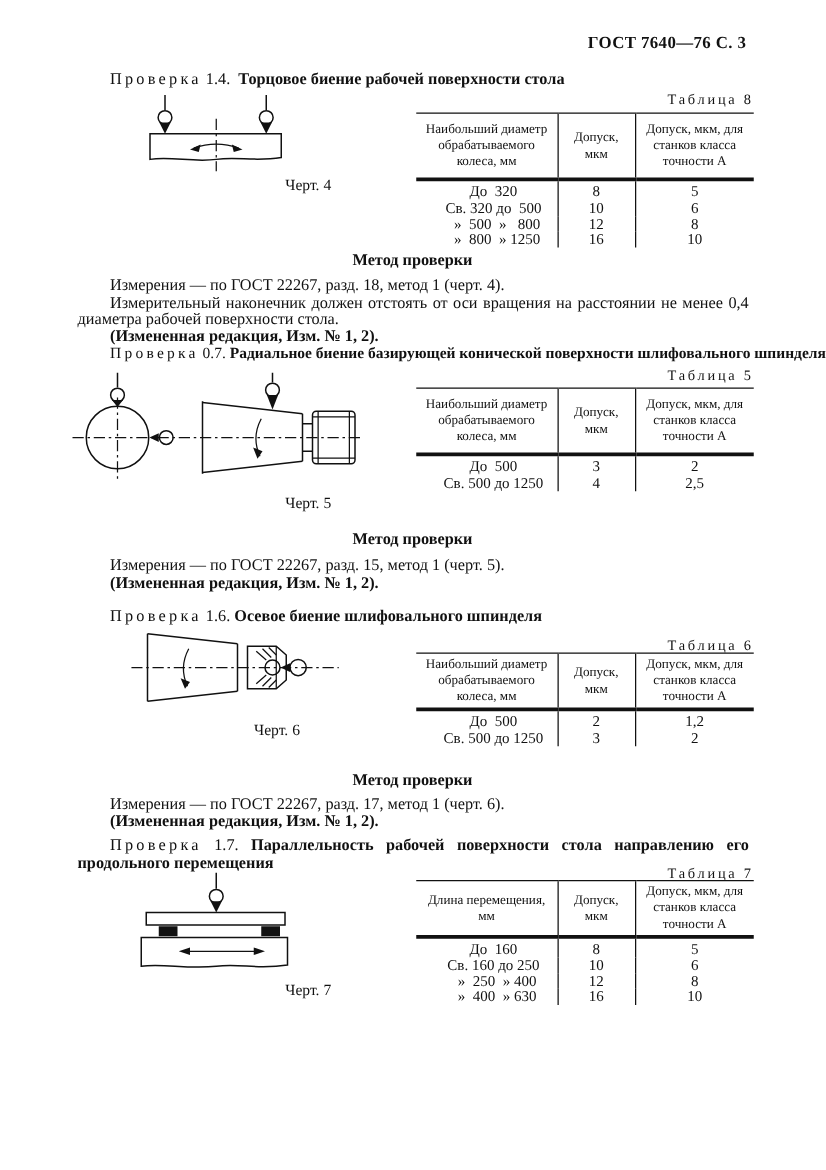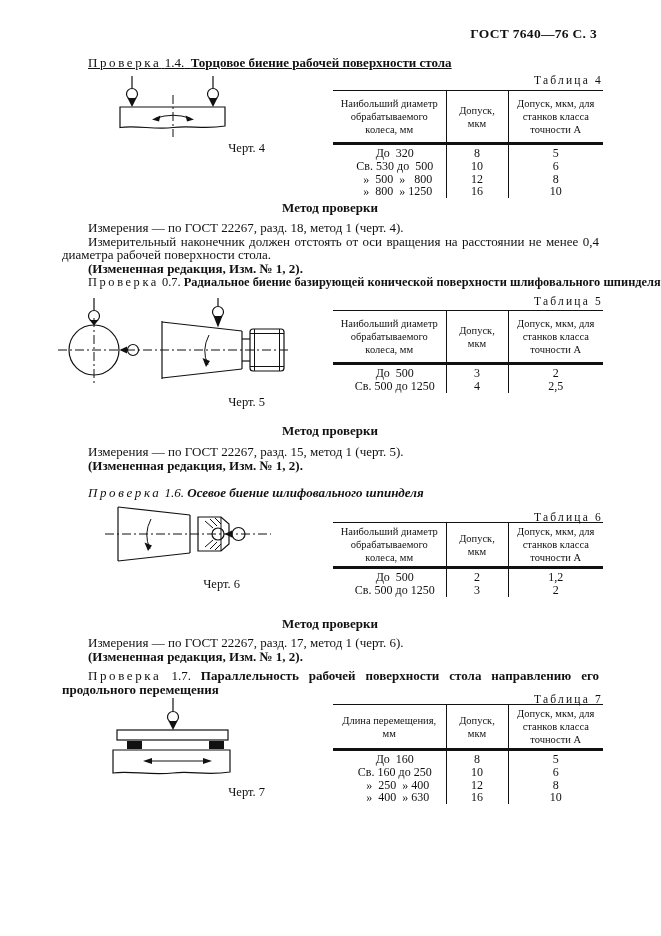--- a/index.html
+++ b/index.html
@@ -40,37 +40,37 @@
   }
   .gtable td.c1{text-align:center;white-space:pre;padding-left:13px;}
   .gtable tr.first td{padding-top:2px;}
   .method-heading{
     left:0;right:1px;text-align:center;
     font-weight:bold;font-size:13px;
   }
   .textgroup{left:62px;width:537px;font-size:13px;line-height:13.6px;}
   .textgroup p{margin:0;text-indent:26px;text-align:justify;}
   .textgroup p.bold{font-weight:bold;}
-  .textgroup p.gap{margin-top:14px;font-style:italic;}
+  .textgroup p.gap{margin-top:14px;}
   .textgroup p.gap-sm{margin-top:6px;}
   .fig-caption{font-size:12.5px;text-align:right;}
   svg{display:block;}
   svg .ln{stroke:#111;stroke-width:1.2;fill:none;}
   svg .thin{stroke:#111;stroke-width:1;fill:none;}
   svg .fill{fill:#111;stroke:none;}
   svg .axis{stroke:#111;stroke-width:1;fill:none;stroke-dasharray:9 3 2 3;}
 </style>
 </head>
 <body>
 
 <div class="page">
 
   <div class="abs doc-header">ГОСТ 7640—76 С. 3</div>
 
-  <div class="abs check-heading" style="top:56px;left:88px;text-decoration:underline;">
+  <div class="abs check-heading" style="top:56px;left:88px;">
     <span class="spaced">Проверка</span>&nbsp;<span>1.4.</span>&nbsp;
     <b>Торцовое биение рабочей поверхности стола</b>
   </div>
 
   <svg class="abs" style="left:85px;top:76px;" width="180" height="64" viewBox="0 0 180 64">
     <g>
       <line class="ln" x1="47" y1="0" x2="47" y2="12"></line>
       <circle class="ln" cx="47" cy="18" r="5.5"></circle>
       <polygon class="fill" points="42.5,22 51.5,22 47,31"></polygon>
     </g>
@@ -82,42 +82,42 @@
     <path class="ln" d="M35,31 H140 V50 C118,53.5 105,49 88,51.5 C70,54 52,49 35,51.5 Z"></path>
     <line class="axis" x1="88" y1="19" x2="88" y2="61"></line>
     <g>
       <path class="thin" d="M70,42.5 Q88,36 106,42.5"></path>
       <polygon class="fill" points="67,43.5 75.5,39.5 74,45.5"></polygon>
       <polygon class="fill" points="109,43.5 100.5,39.5 102,45.5"></polygon>
     </g>
   </svg>
   <div class="abs fig-caption" style="left:85px;top:141px;width:180px;">Черт. 4</div>
 
-  <div class="abs tbl-label" style="top:74px;right:58px;">Таблица 4</div>
+  <div class="abs tbl-label" style="top:74px;right:58px;">Таблица 8</div>
   <table class="gtable abs" style="left:333px;top:90px;">
     <colgroup>
         <col style="width:113px">
         <col style="width:62px">
         <col style="width:95px">
       </colgroup>
     <thead>
       <tr>
         <th>Наибольший диаметр обрабатываемого колеса, мм</th>
         <th>Допуск, мкм</th>
         <th>Допуск, мкм, для станков класса точности А</th>
       </tr>
     </thead>
     <tbody>
       <tr class="first">
         <td class="c1">До  320</td>
         <td>8</td>
         <td>5</td>
       </tr>
       <tr>
-        <td class="c1">Св. 530 до  500</td>
+        <td class="c1">Св. 320 до  500</td>
         <td>10</td>
         <td>6</td>
       </tr>
       <tr>
         <td class="c1">  »  500  »   800</td>
         <td>12</td>
         <td>8</td>
       </tr>
       <tr>
         <td class="c1">  »  800  » 1250</td>

